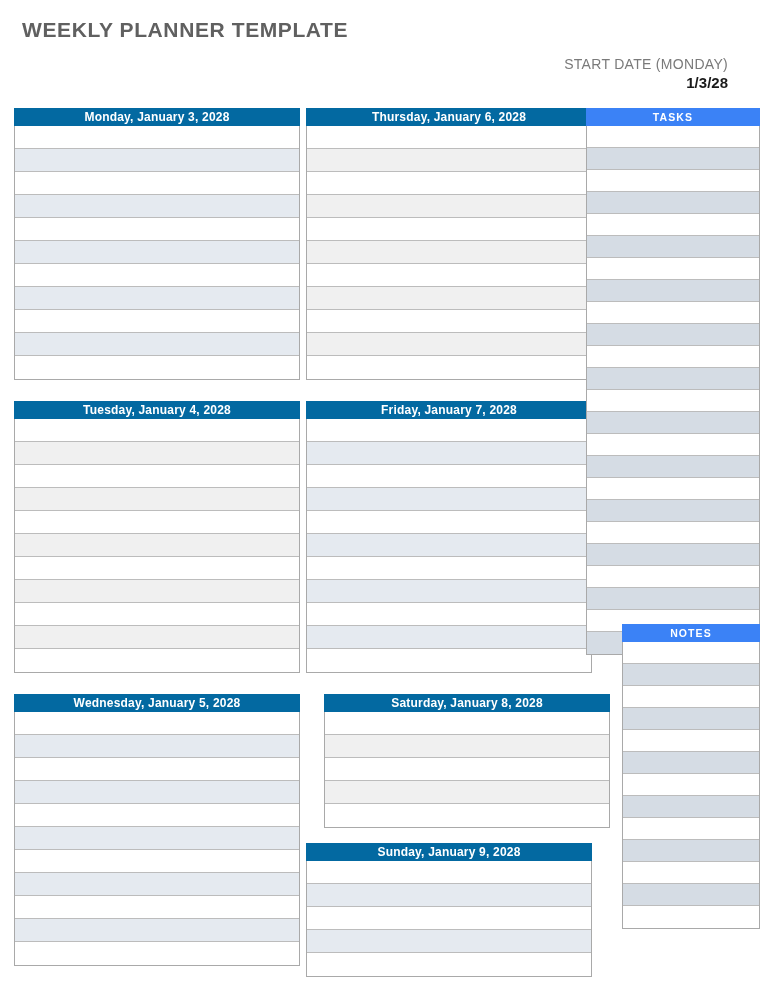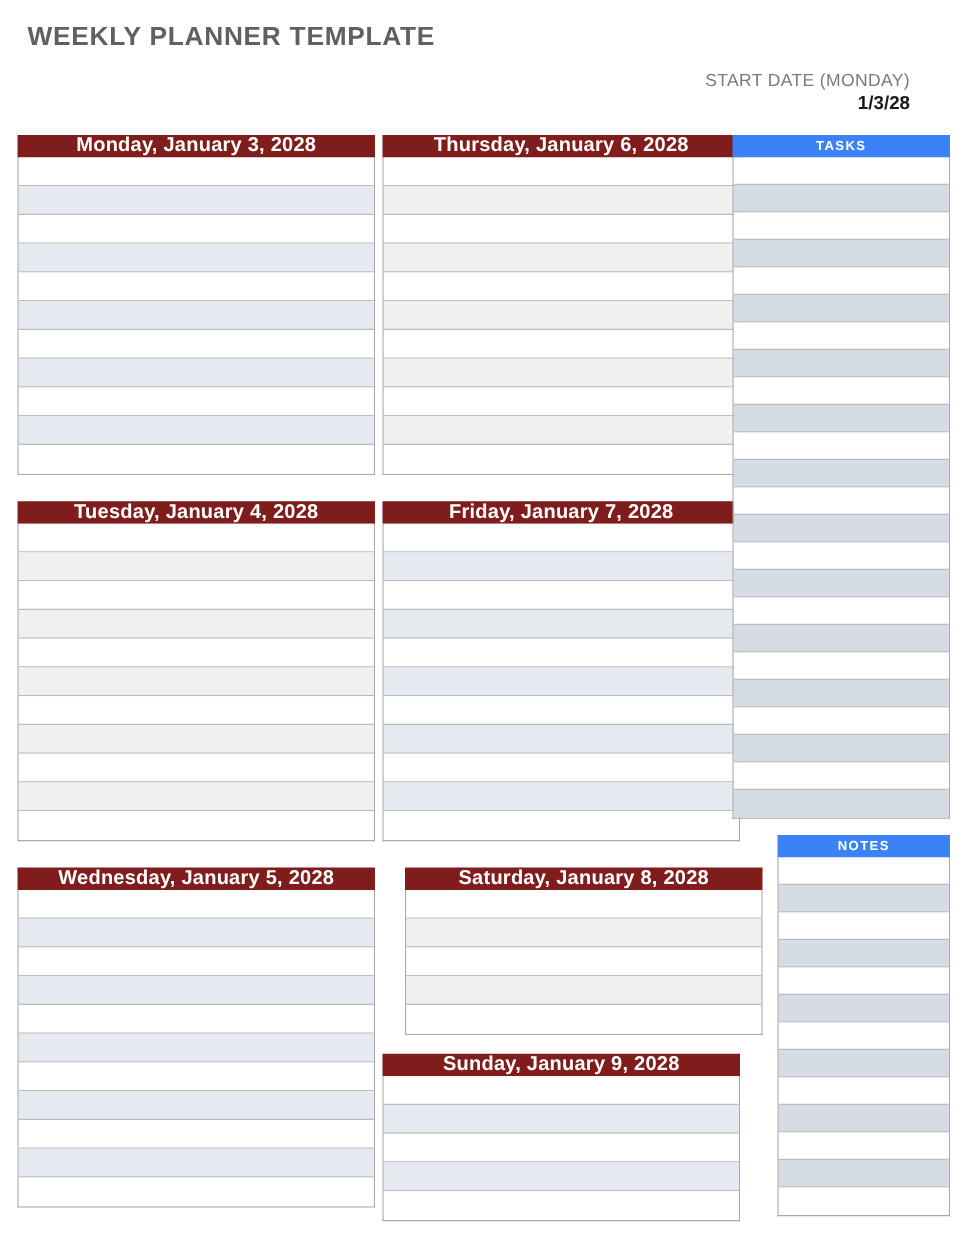--- a/index.html
+++ b/index.html
@@ -75,24 +75,24 @@
   .block {
     position: absolute;
     left: 0;
     width: 100%;
     box-sizing: border-box;
   }
   .block-header {
     height: 18px;
     line-height: 18px;
     text-align: center;
-    font-size: 16px;
+    font-size: 12px;
     font-weight: bold;
     color: #ffffff;
-    background: #7f1d1d;
+    background: #0369a1;
     letter-spacing: 0.2px;
     box-sizing: border-box;
   }
   .block-header.dark {
     background: #3b82f6;
     letter-spacing: 1.1px;
     font-size: 10.5px;
   }
   .rows {
     border-left: 1px solid #a9a9a9;
@@ -255,21 +255,21 @@
           <div class="row"></div>
           <div class="row alt"></div>
           <div class="row"></div>
           <div class="row alt"></div>
           <div class="row"></div>
           <div class="row alt"></div>
           <div class="row"></div>
           <div class="row alt"></div>
         </div>
       </div>
-      <div class="block tint-steel" style="top: 560px; padding-left: 36px;">
+      <div class="block tint-steel" style="top: 516px; padding-left: 36px;">
         <div class="block-header dark">NOTES</div>
         <div class="rows">
           <div class="row"></div>
           <div class="row alt"></div>
           <div class="row"></div>
           <div class="row alt"></div>
           <div class="row"></div>
           <div class="row alt"></div>
           <div class="row"></div>
           <div class="row alt"></div>

